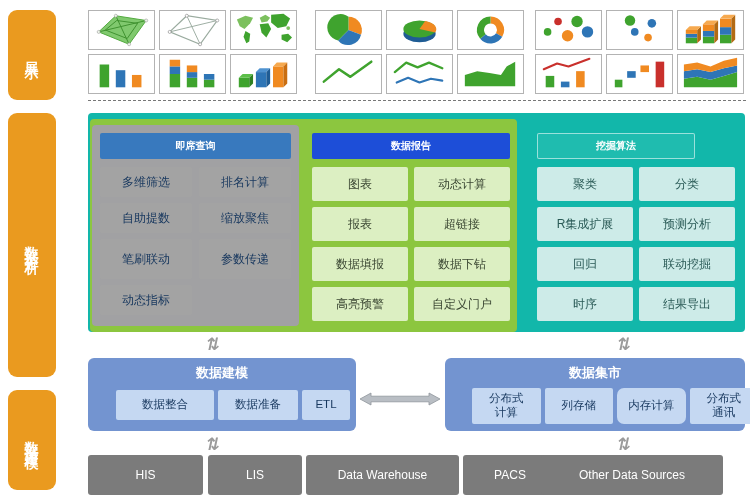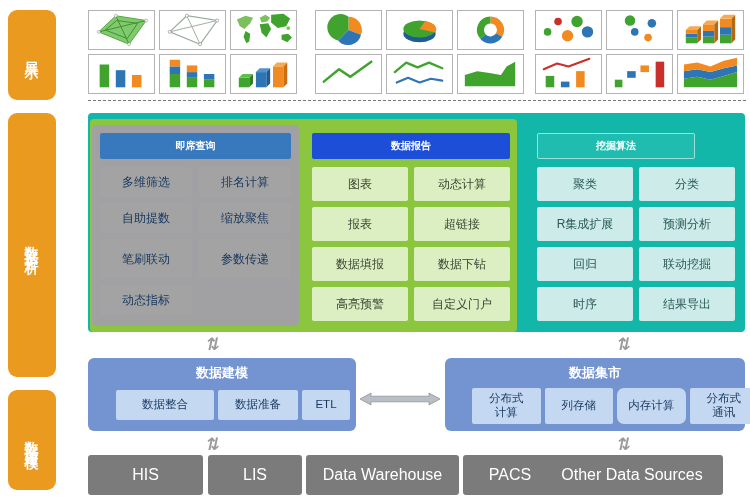--- a/index.html
+++ b/index.html
@@ -31,21 +31,21 @@
   .btn.blue{background:#a3a3a3;color:#17375E;}
   .btn.green{background:#DCEFC2;color:#3A4632;}
   .btn.teal{background:#CDEBE8;color:#2A5A56;}
   
   .panel-blue{position:absolute;top:358px;height:73px;background:#7394D0;border-radius:6px;}
   .panel-blue .ttl{text-align:center;color:#fff;font-weight:bold;font-size:13px;padding-top:6px;}
   .prow{position:absolute;display:flex;gap:4px;padding-left:20px;}
   .btn.lblue{background:#C5D8F2;color:#17375E;font-size:11.5px;}
   
   .src{position:absolute;top:455px;height:40px;background:#7B7B7B;border-radius:3px;color:#fff;
-       display:flex;align-items:center;justify-content:center;font-size:16px;}
+       display:flex;align-items:center;justify-content:center;font-size:12px;}
   
   .arrow-v{position:absolute;color:#9b9b9b;font-size:17px;font-weight:bold;transform:skewX(-12deg);}
   .arrow-h{position:absolute;}
 </style>
 </head>
 <body>
 
 <div class="stage">
 
   <div class="vbar" style="top:10px;height:90px;">

